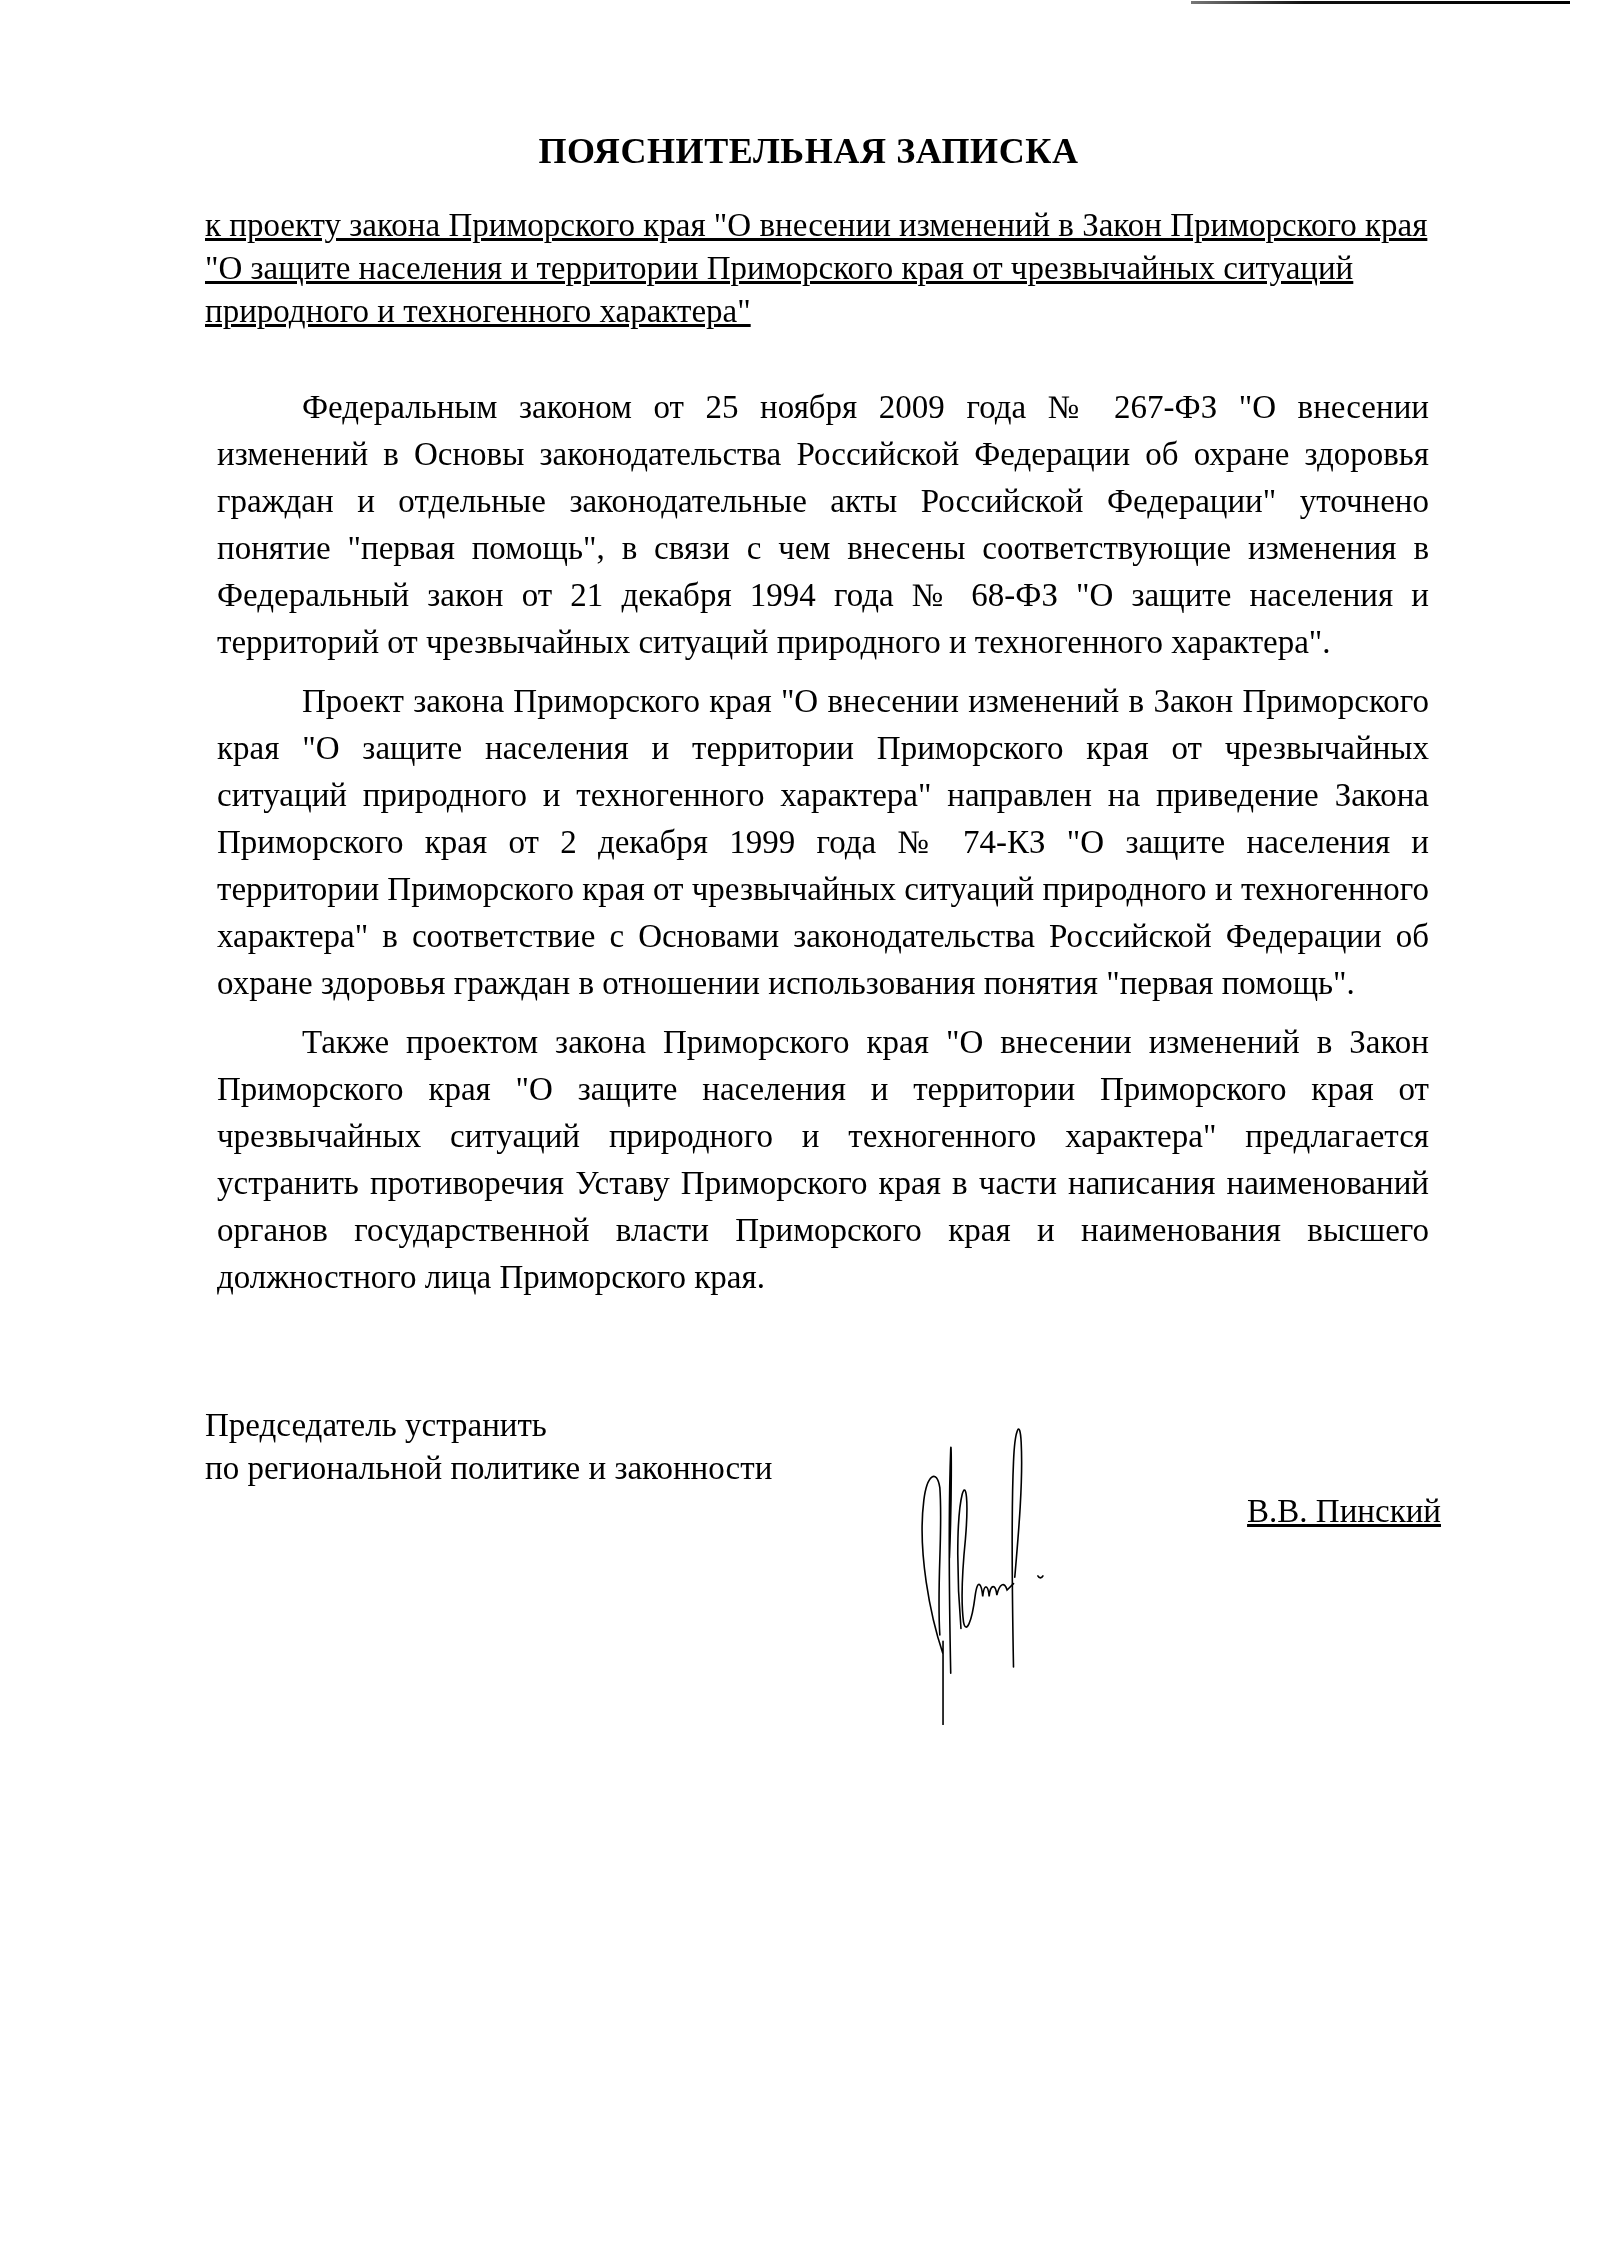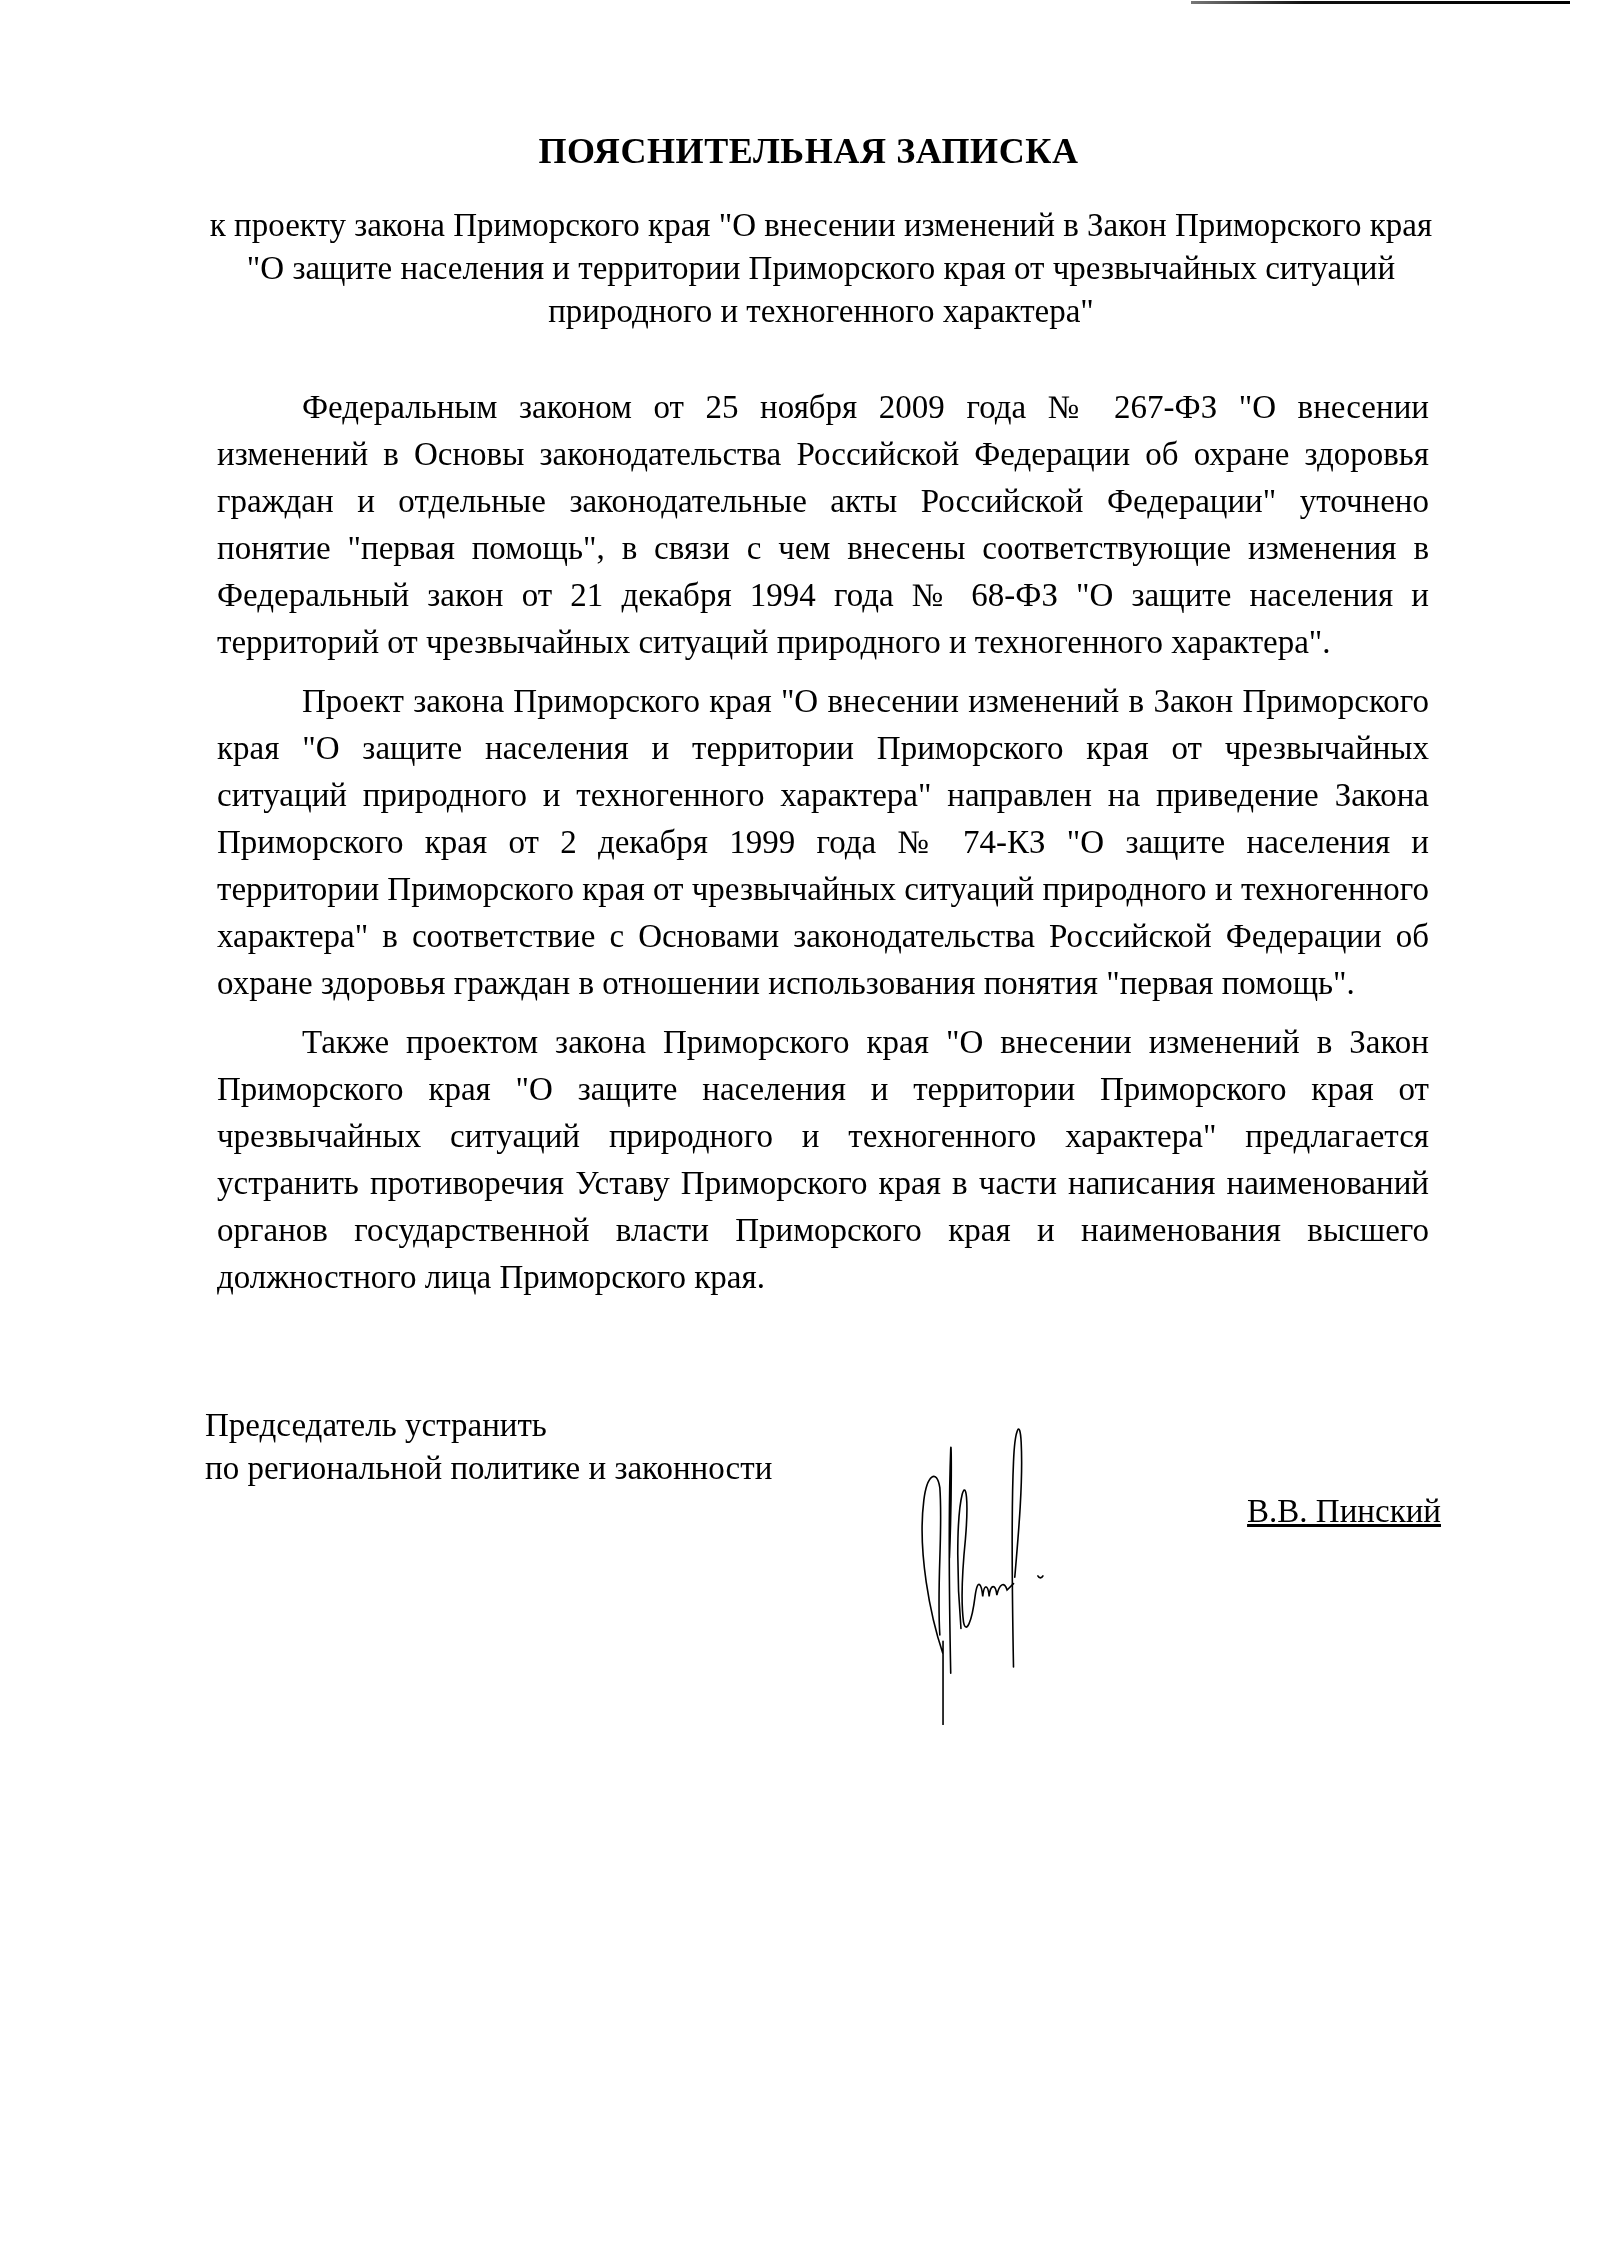--- a/index.html
+++ b/index.html
@@ -1,21 +1,21 @@
 <!DOCTYPE html>
 <html style="font-size:10.3px"><head>
 <meta charset="utf-8">
 <style>
   html, body { margin: 0; padding: 0; background: #ffffff; }
   body { width: 1617px; height: 2261px; position: relative; overflow: hidden; }
   .page { position: absolute; left: 0; top: 0; width: 1617px; height: 2261px; background: #fff; color: #000;
           font-family: "Liberation Serif", "DejaVu Serif", serif; }
   .scan-line { position: absolute; top: 1.3px; left: 1191px; width: 379px; height: 3.2px; background: linear-gradient(to right, #777 0%, #111 30%, #000 100%); }
   .title { position: absolute; top: 101px; left: 0; width: 1617px; text-align: center; font-weight: bold; font-size: 36px; letter-spacing: 0.6px; margin-top: 29px; }
-  .subtitle { position: absolute; top: 204px; left: 205px; width: 1232px; text-align: center; font-size: 33px; line-height: 43px; }
+  .subtitle { position: absolute; top: 204px; left: 205px; width: 1232px; font-size: 33px; line-height: 43px; text-decoration: underline; }
   .body { position: absolute; top: 372px; left: 205px; width: 1236px; font-size: 33px; line-height: 47px; text-align: justify; }
   .body p { margin: 12px; text-indent: 85px; }
   .sig-block { position: absolute; top: 1404px; left: 205px; width: 1236px; height: 321px; }
   .sig-left { position: absolute; left: 0; top: 0; font-size: 33px; line-height: 43px; }
   .sig-left div { white-space: nowrap; }
   .sig-name { position: absolute; right: 0; top: 86px; font-size: 33px; line-height: 43px; white-space: nowrap; text-decoration: underline; }
   .signature { position: absolute; left: 706px; top: -13px; width: 205px; height: 334px; }
 </style>
 </head>
 <body>

